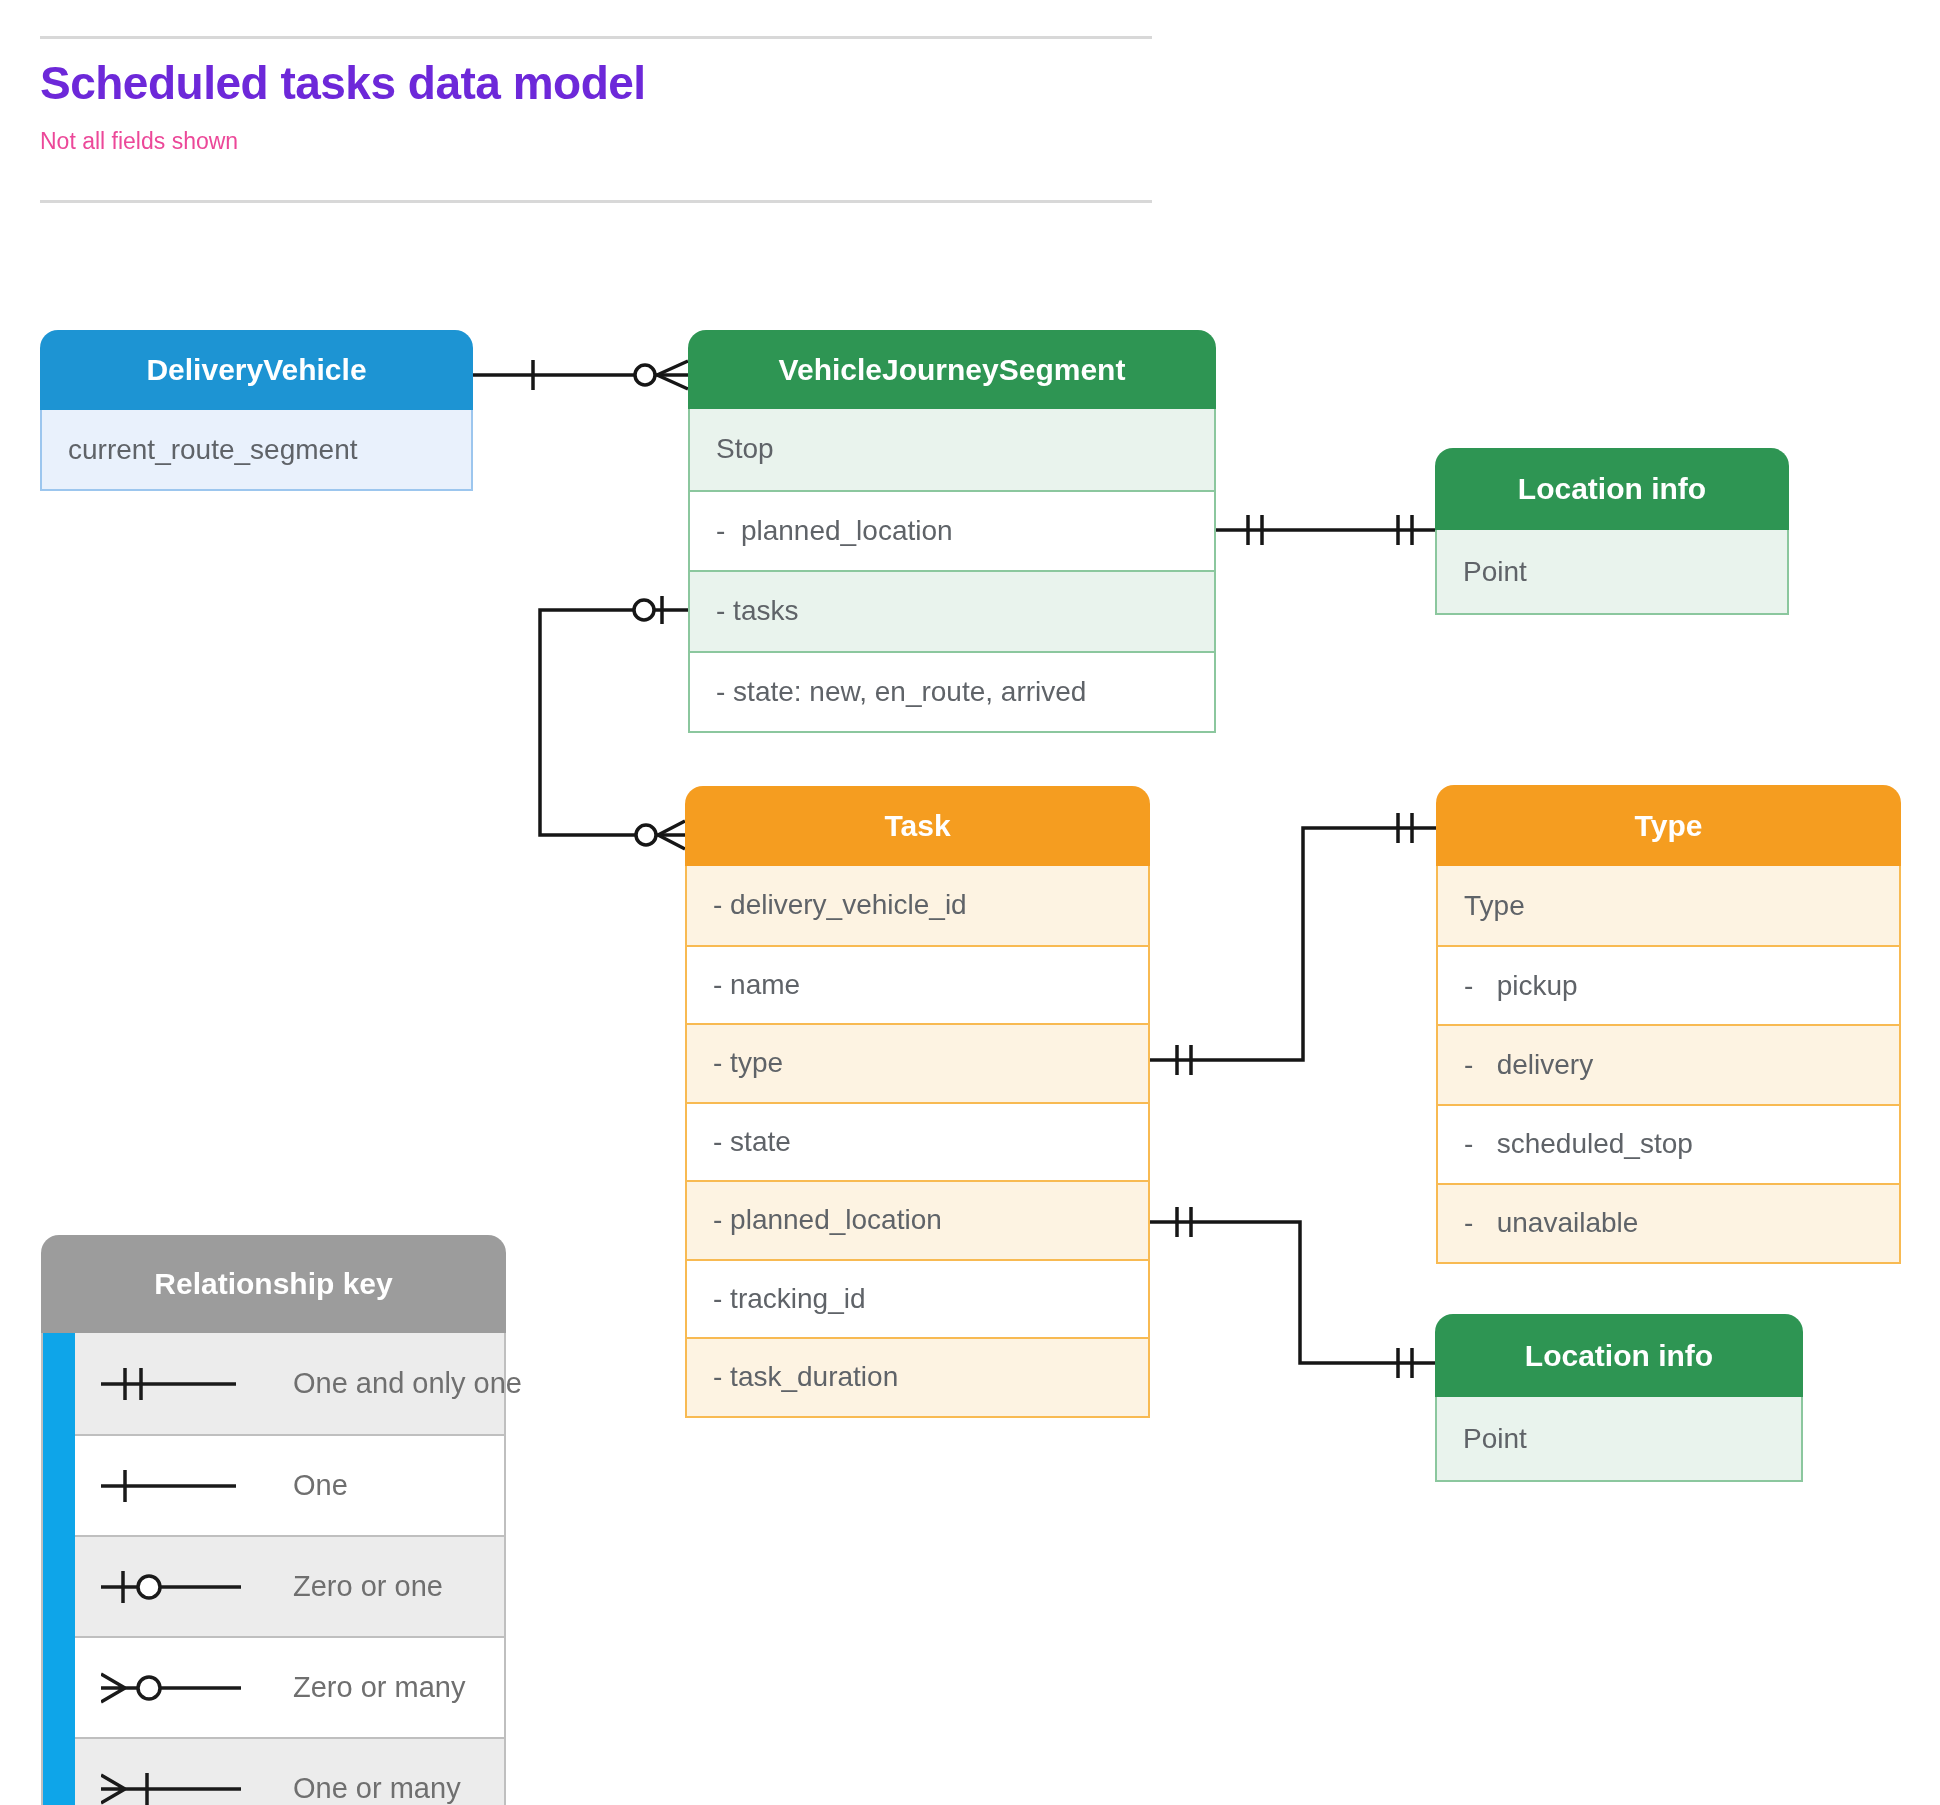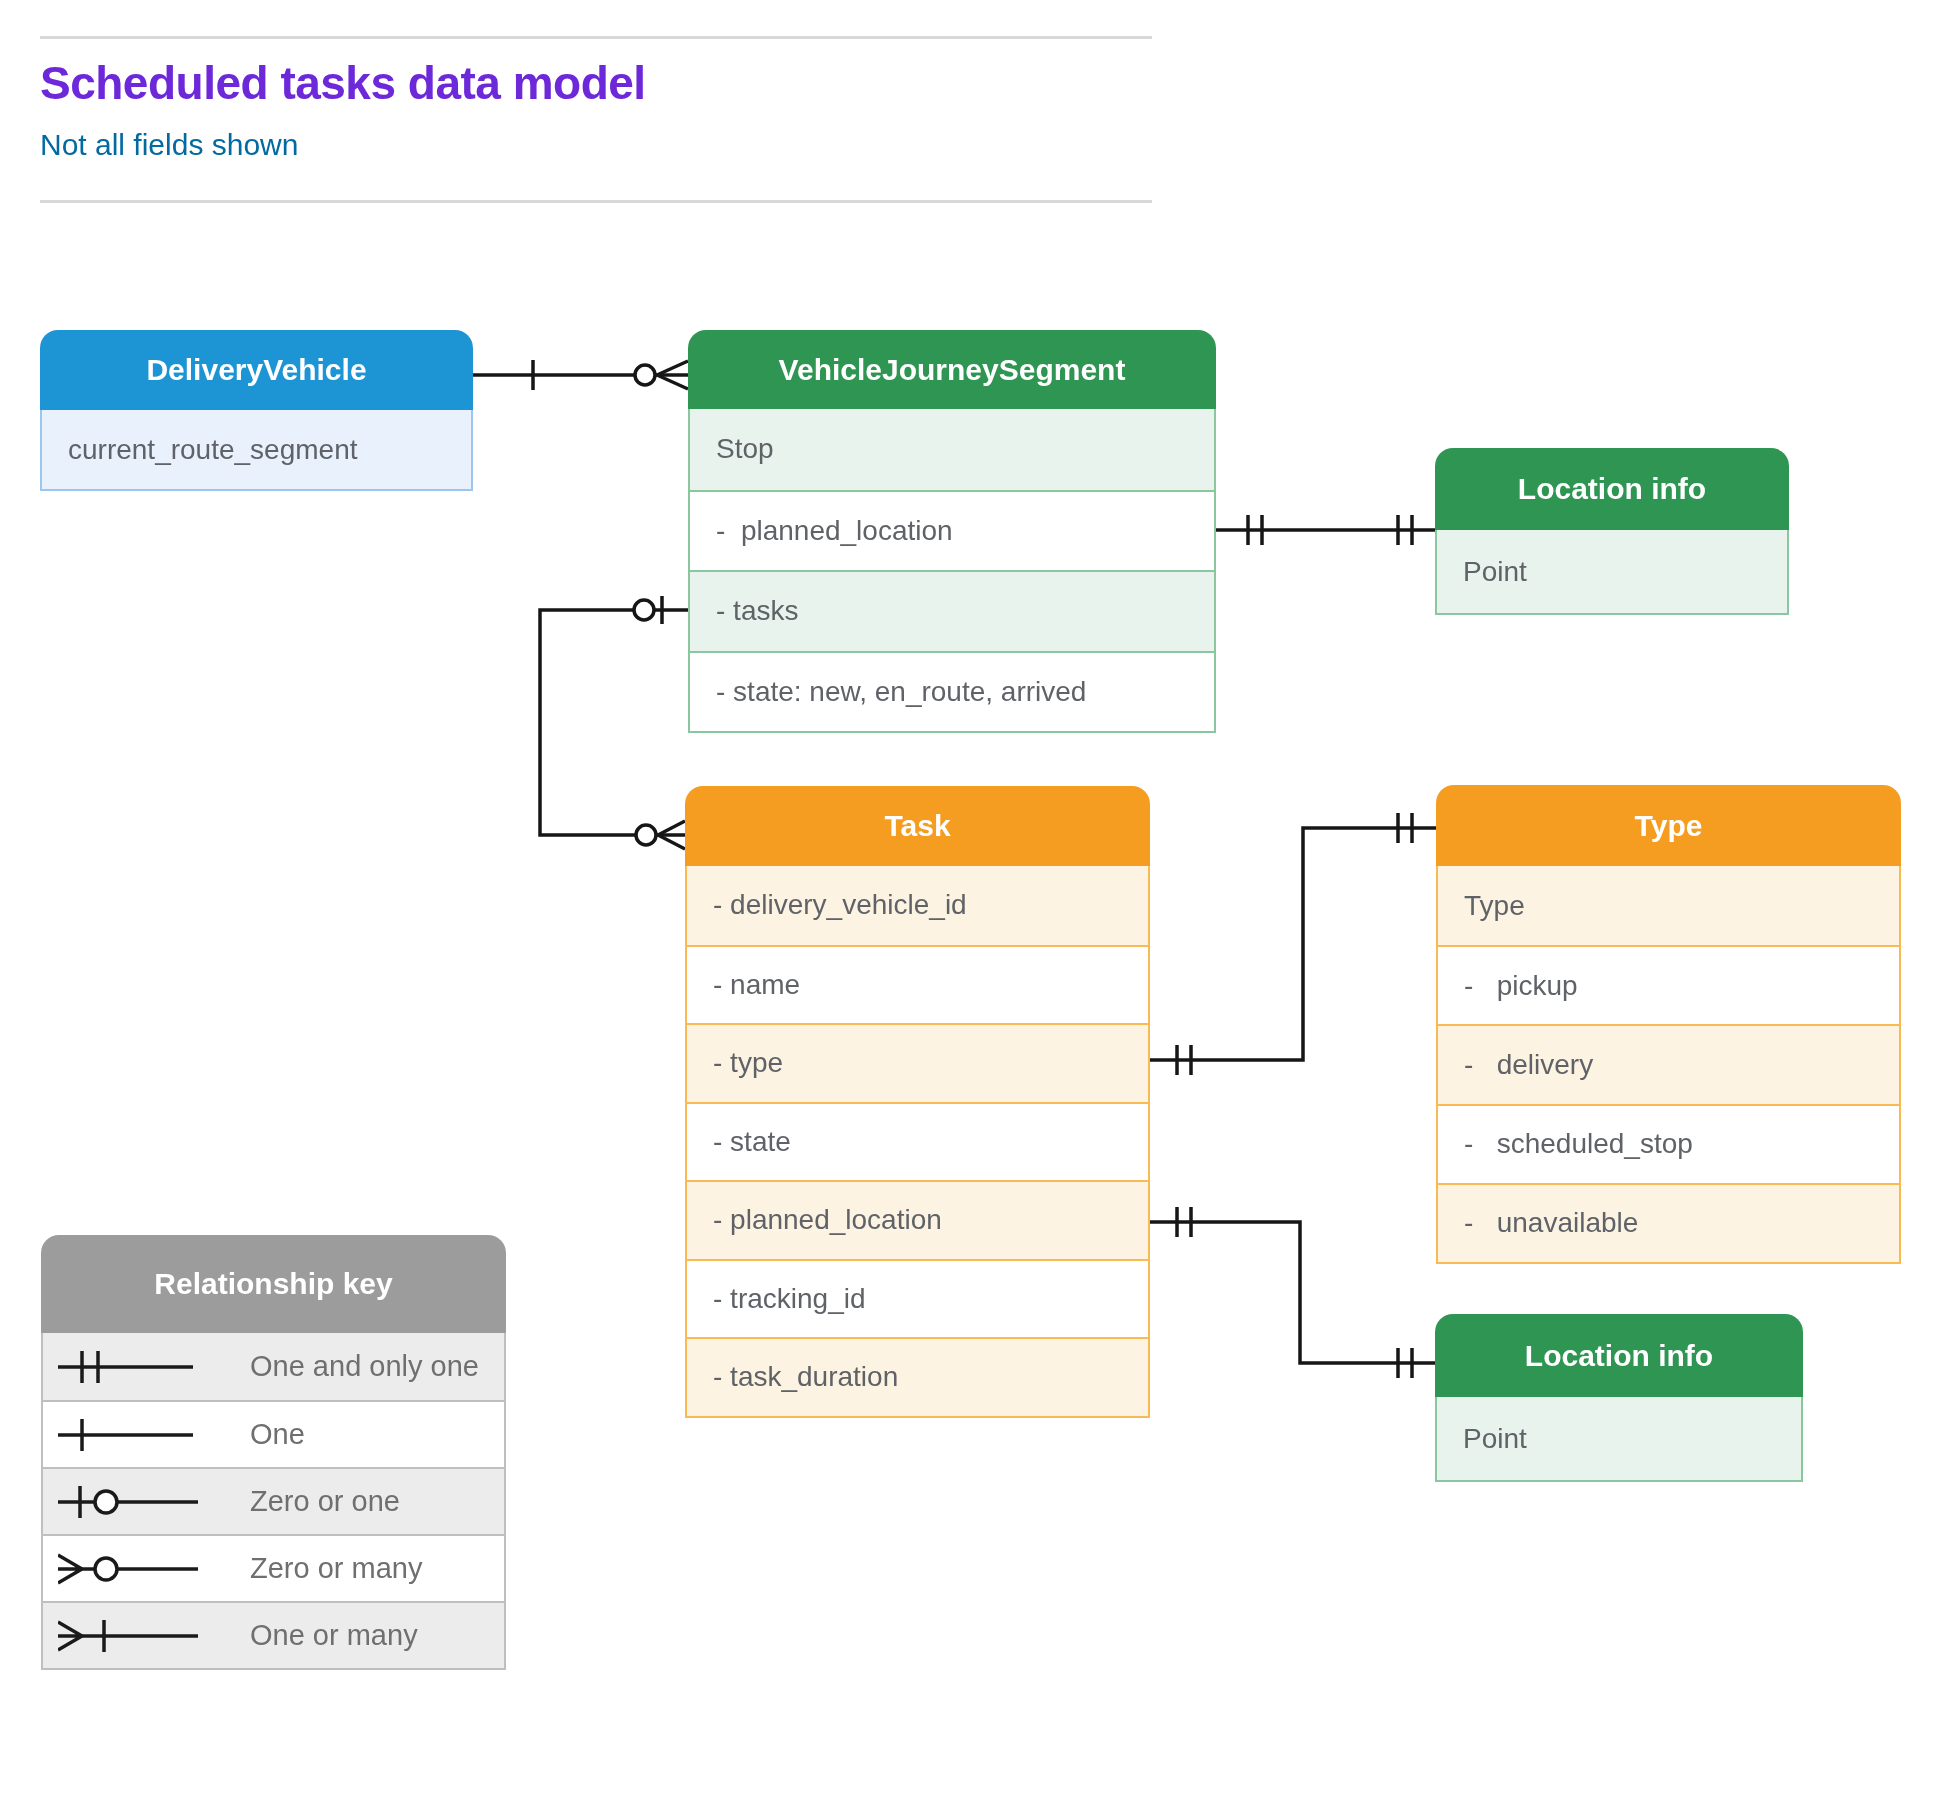--- a/index.html
+++ b/index.html
@@ -3,21 +3,21 @@
 <meta charset="utf-8">
 <style>
   html,body{margin:0;padding:0;background:#ffffff;}
   body{font-family:"Liberation Sans","DejaVu Sans",sans-serif;}
   .canvas{position:relative;width:1940px;height:1805px;background:#fff;overflow:hidden;}
 
   .rule{position:absolute;left:40px;width:1112px;height:3px;background:#d8d8d8;}
   .rule-top{top:36px;}
   .rule-bottom{top:200px;}
   .page-title{position:absolute;left:40px;top:56px;font-size:46px;font-weight:700;color:#6d28d9;letter-spacing:-0.5px;}
-  .page-subtitle{position:absolute;left:40px;top:128px;font-size:30px;color:#0369a1;}
+  .page-subtitle{position:absolute;left:40px;top:128px;font-size:23px;color:#ec4899;}
 
   .connectors{position:absolute;left:0;top:0;z-index:0;pointer-events:none;}
   .connectors path,.connectors line{stroke:#161616;stroke-width:3.5;fill:none;}
   .connectors circle{stroke:#161616;stroke-width:3.5;fill:#ffffff;}
 
   .entity{position:absolute;z-index:1;box-sizing:border-box;}
   .e-header{color:#ffffff;font-weight:700;font-size:30px;display:flex;align-items:center;justify-content:center;
             border-radius:18px 18px 0 0;background:var(--head);box-sizing:border-box;}
   .e-body{border:2px solid var(--bd);border-top:0;box-sizing:border-box;background:#0ea5e9;}
   .e-row{display:flex;align-items:center;box-sizing:border-box;padding-left:26px;font-size:28px;color:#5f6368;
@@ -31,21 +31,21 @@
   .t-gray{--head:#9c9c9c;--bd:#bfbfbf;--alt:#ececec;}
 
   .e-dv .e-header{height:80px}   .e-dv .e-row{height:79px}
   .e-vjs .e-header{height:79px}  .e-vjs .e-row{height:80.5px}
   .e-li1 .e-header{height:82px}  .e-li1 .e-row{height:83px}
   .e-task .e-header{height:80px} .e-task .e-row{height:78.5px}
   .e-type .e-header{height:81px} .e-type .e-row{height:79.2px}
   .e-li2 .e-header{height:83px}  .e-li2 .e-row{height:83px}
 
   .e-legend .e-header{height:98px}
-  .e-legend .e-row{height:67px;padding-left:15px;}
+  .e-legend .e-row{height:101px;padding-left:26px;margin-left:32px;}
   .e-legend .legend-label{font-size:29px;color:#6f6f6f;margin-left:42px;white-space:nowrap;}
   .legend-symbol{flex:0 0 auto;}
   .legend-symbol path{stroke:#1a1a1a;stroke-width:3.5;fill:none;}
   .legend-symbol circle{stroke:#1a1a1a;stroke-width:3.5;fill:#ffffff;}
 </style>
 </head>
 <body>
 
 <div class="canvas">
 

